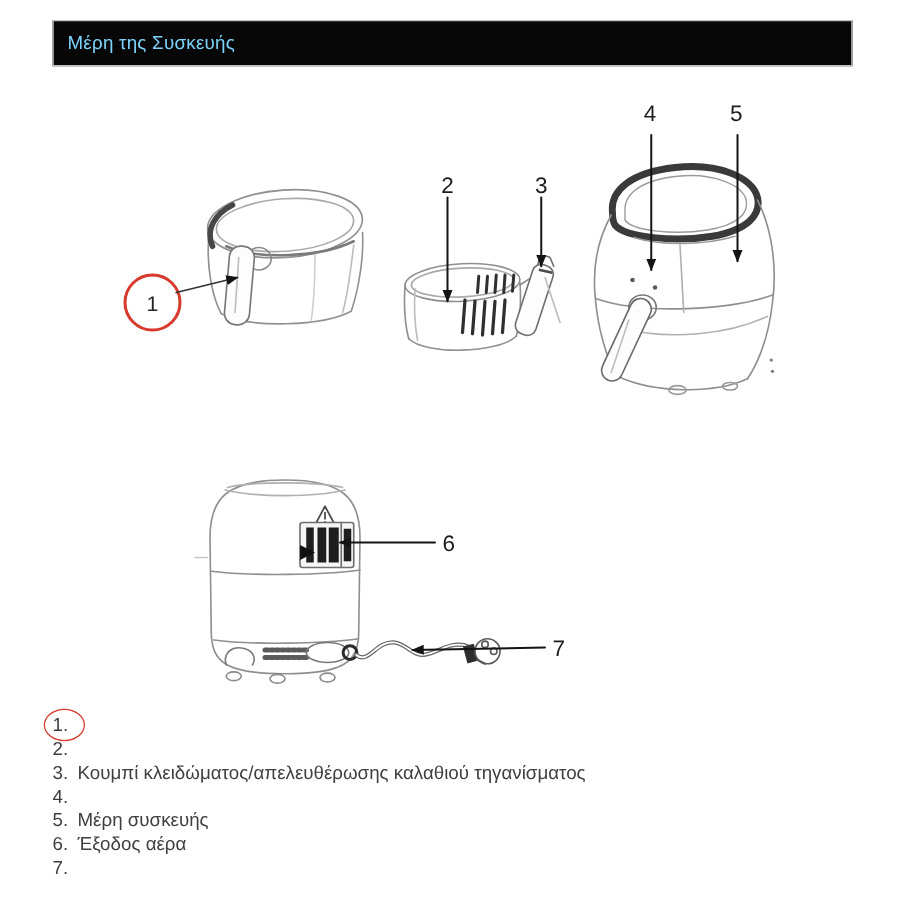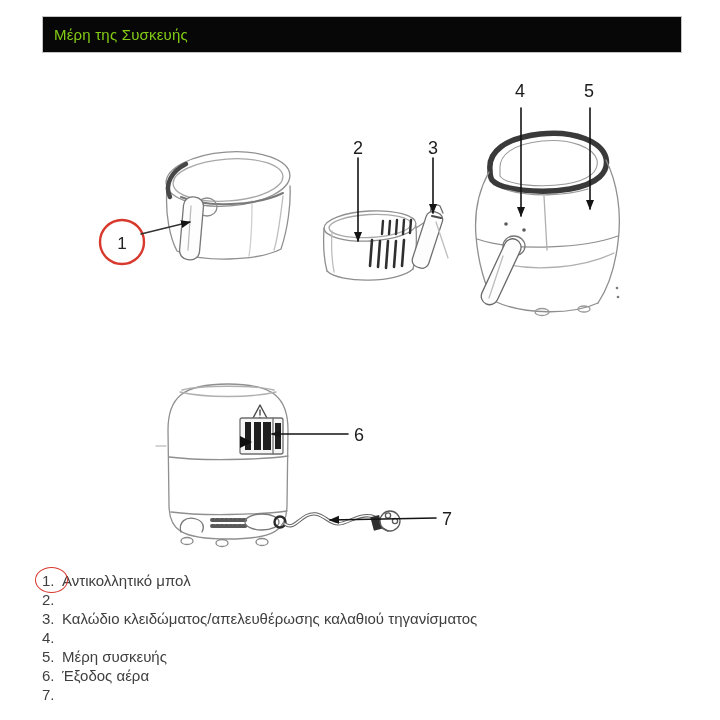--- a/index.html
+++ b/index.html
@@ -2,21 +2,21 @@
 <html><head>
 <meta charset="utf-8">
 <style>
   html,body { margin:0; padding:0; background:#ffffff; }
   body { width:720px; height:720px; font-family:"Liberation Sans", sans-serif; }
   .page { position:relative; width:720px; height:720px; background:#ffffff; overflow:hidden; }
 
   .header {
     position:absolute; left:42px; top:16px; width:640px; height:37px;
     background:#070707; border:1px solid #c4c4c4; box-sizing:border-box;
-    color:#84cc16; display:flex; align-items:center; padding-left:11px;
+    color:#7dd3fc; display:flex; align-items:center; padding-left:11px;
     font-size:15px; letter-spacing:0.2px;
   }
 
   svg.diagram { position:absolute; left:0; top:0; width:720px; height:720px; }
 
   .parts-list { position:absolute; left:0; top:571px; width:720px;
     color:#3f3f3f; font-size:15px; }
   .parts-list .row { padding-left:42px; height:19px; line-height:19px; display:flex; white-space:nowrap; }
   .parts-list .num { flex:0 0 auto; width:20px; }
 
@@ -185,28 +185,27 @@
     </g>
     <g>
       <line x1="436" y1="518" x2="330" y2="520" stroke="#141414" stroke-width="1.6" marker-end="url(#arrow)"></line>
       <text x="447" y="525" text-anchor="middle" font-size="18" fill="#1c1c1c" stroke="none">7</text>
     </g>
   </svg>
 
   <div class="parts-list">
     <div class="row">
       <span class="num">1.</span>
-      <span>Αντικολλητικό μπολ</span>
     </div>
     <div class="row">
       <span class="num">2.</span>
     </div>
     <div class="row">
       <span class="num">3.</span>
-      <span>Καλώδιο κλειδώματος/απελευθέρωσης καλαθιού τηγανίσματος</span>
+      <span>Κουμπί κλειδώματος/απελευθέρωσης καλαθιού τηγανίσματος</span>
     </div>
     <div class="row">
       <span class="num">4.</span>
     </div>
     <div class="row">
       <span class="num">5.</span>
       <span>Μέρη συσκευής</span>
     </div>
     <div class="row">
       <span class="num">6.</span>

